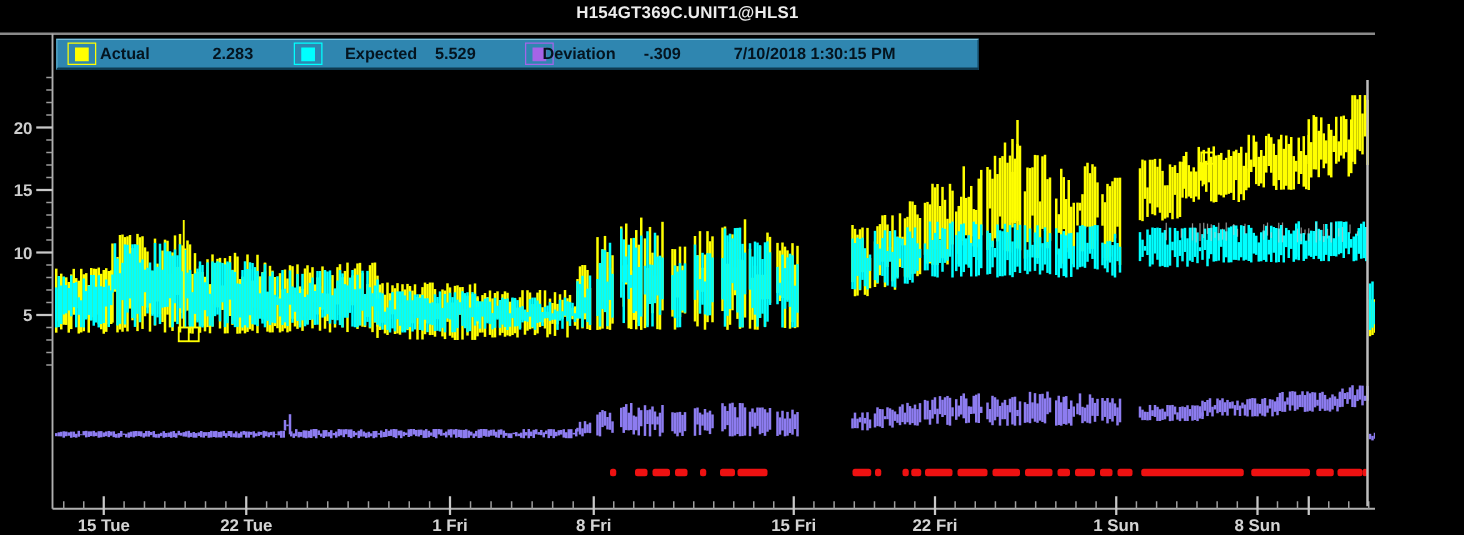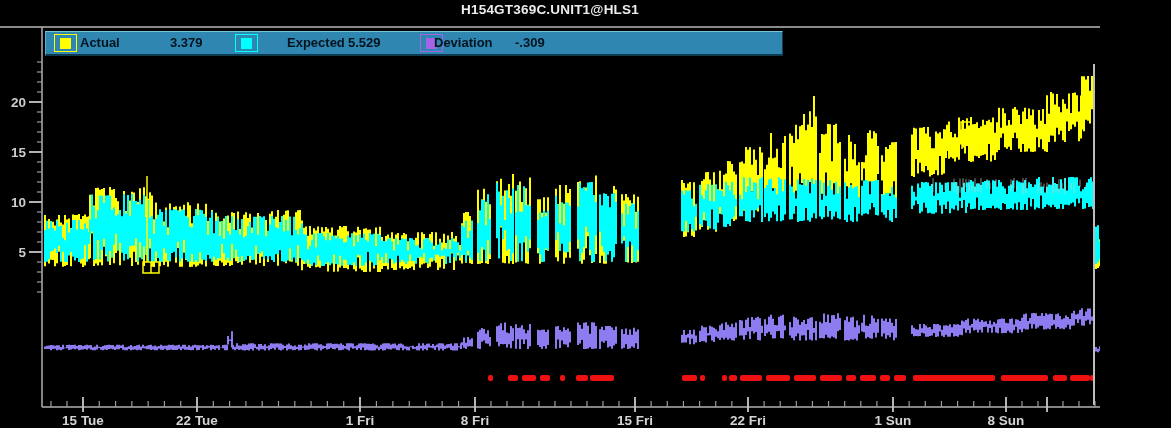--- a/index.html
+++ b/index.html
@@ -22,51 +22,52 @@
     position:absolute; top:0; height:22px; line-height:22px;
     color:#04141f; font-size:13px; font-weight:600; white-space:nowrap;text-align:center;
   }
   .swatch{
     position:absolute; top:2px; width:21px; height:16px;
     border:1px solid #888; background:transparent;
     display:flex; align-items:center; justify-content:center;
   }
   .swatch .swatch-inner{ width:11px; height:11px; }
   .li-sw-a{left:8px}   .li-lb-a{left:34px}  .li-vl-a{left:124px}
-  .li-sw-b{left:189px} .li-lb-b{left:241px} .li-vl-b{left:302px}
+  .li-sw-b{left:189px} .li-lb-b{left:230px} .li-vl-b{left:302px}
   .li-sw-c{left:374px} .li-lb-c{left:388px} .li-vl-c{left:469px}
   .li-time{left:541px}
   svg text{ font-family:"Liberation Sans", sans-serif; }
 </style>
 </head>
 <body>
 
 <div class="screen">
 
   <div class="chart-title">H154GT369C.UNIT1@HLS1</div>
 
   <div class="legend-bar">
     <span class="swatch li-sw-a" style="border-color: rgb(255, 255, 0);">
         <span class="swatch-inner" style="background: rgb(255, 255, 0);"></span>
       </span>
     <span class="ltext li-lb-a">Actual</span>
-    <span class="ltext li-vl-a">3.379</span>
+    <span class="ltext li-vl-a">2.283</span>
 
     <span class="swatch li-sw-b" style="border-color: rgb(0, 255, 255);">
         <span class="swatch-inner" style="background: rgb(0, 255, 255);"></span>
       </span>
     <span class="ltext li-lb-b">Expected</span>
     <span class="ltext li-vl-b">5.529</span>
 
     <span class="swatch li-sw-c" style="border-color: rgb(165, 100, 232);">
         <span class="swatch-inner" style="background: rgb(165, 100, 232);"></span>
       </span>
     <span class="ltext li-lb-c">Deviation</span>
     <span class="ltext li-vl-c">-.309</span>
 
+    <span class="ltext li-time">7/10/2018 1:30:15 PM</span>
   </div>
 
   <svg id="plot" width="1171" height="428" viewBox="0 0 1171 428" style="position:absolute;left:0;top:0;">
       <g>
         <line x1="0" y1="27" x2="1130" y2="27" stroke="#8a8a8a" stroke-width="2"></line>
         <line x1="42" y1="27" x2="42" y2="407" stroke="#b0b0b0" stroke-width="1.5"></line>
         <line x1="1130" y1="27" x2="1130" y2="407" stroke="#b0b0b0" stroke-width="1.5"></line>
         <line x1="42" y1="407" x2="1157" y2="407" stroke="#b0b0b0" stroke-width="1.5"></line>
       </g>
       <g>

